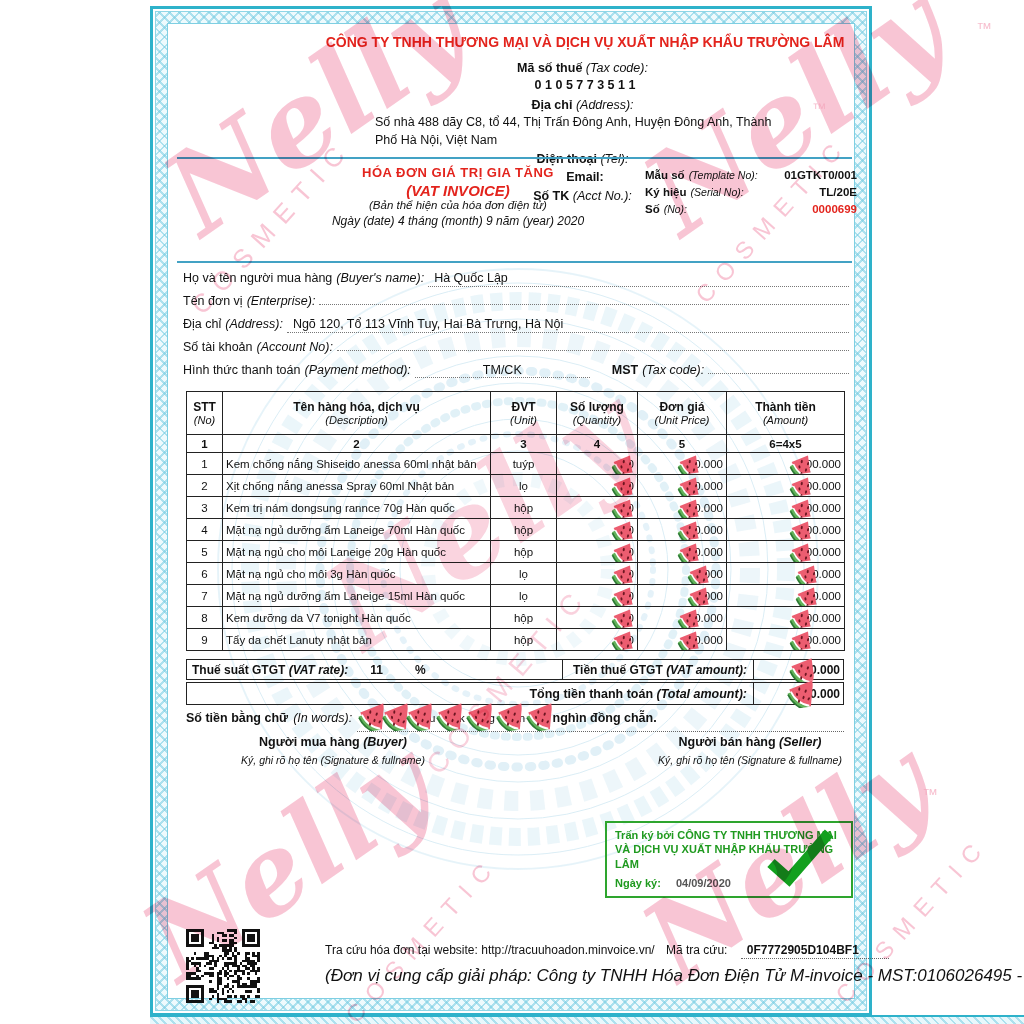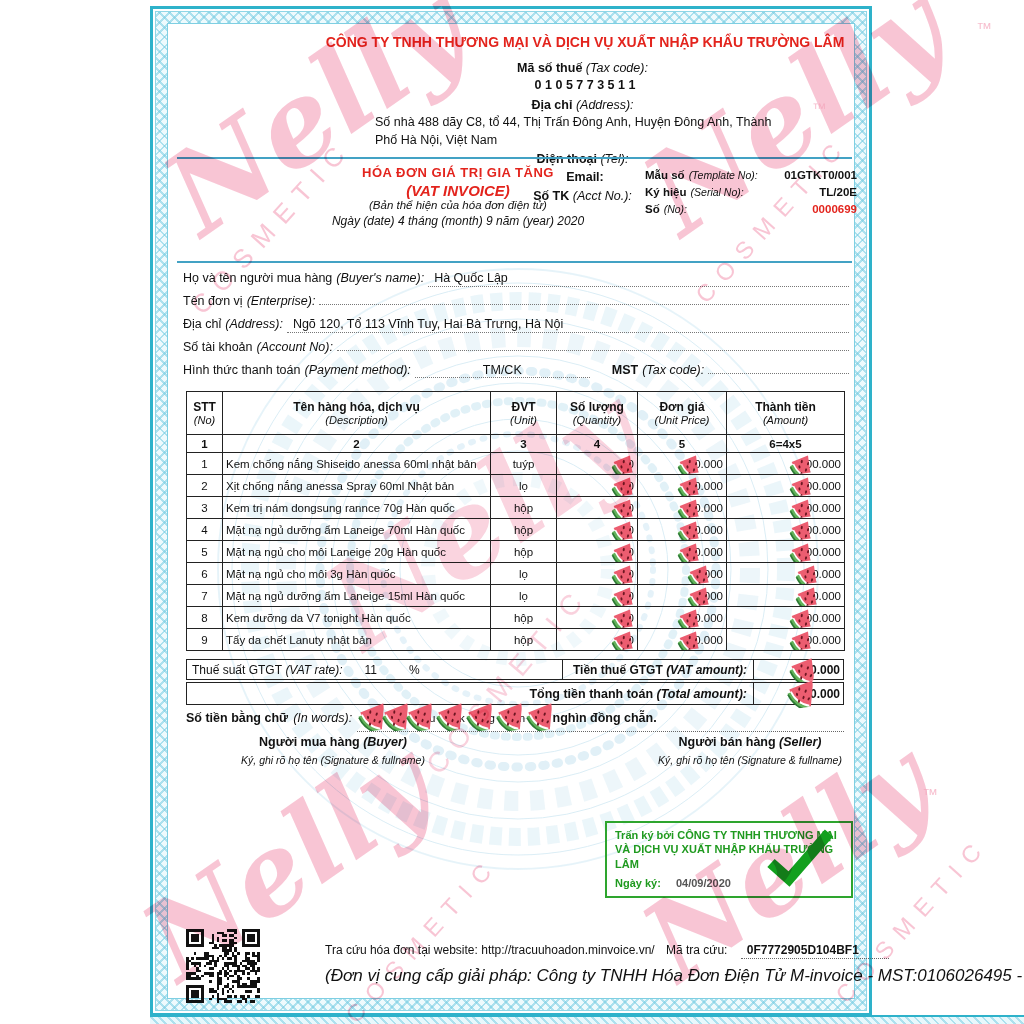--- a/index.html
+++ b/index.html
@@ -395,21 +395,21 @@
                   <use href="#melon"></use>
                 </svg><span>0.000</span></td>
           <td class="cnum"><svg class="mln">
                   <use href="#melon"></use>
                 </svg><span>00.000</span></td>
         </tr>
       </tbody>
         </table>
 
       <div class="trow" style="top:650px">
-        <div style="flex:0 0 370px;border-right:1px solid #222;align-self:stretch;display:flex;align-items:center;padding-left:5px;font-weight:normal;">
+        <div style="flex:0 0 370px;border-right:1px solid #222;align-self:stretch;display:flex;align-items:center;padding-left:5px;font-weight:bold;">
           <span>Thuế suất GTGT</span>&nbsp;
           <span class="i">(VAT rate):</span>
           <span style="margin-left:22px">11</span>
           <span style="margin-left:32px">%</span>
         </div>
         <div class="lbl"><span>Tiền thuế GTGT</span>
           <span class="i">(VAT amount):</span></div>
         <div class="amt">
             <svg class="mln mlg">
               <use href="#melon"></use>

